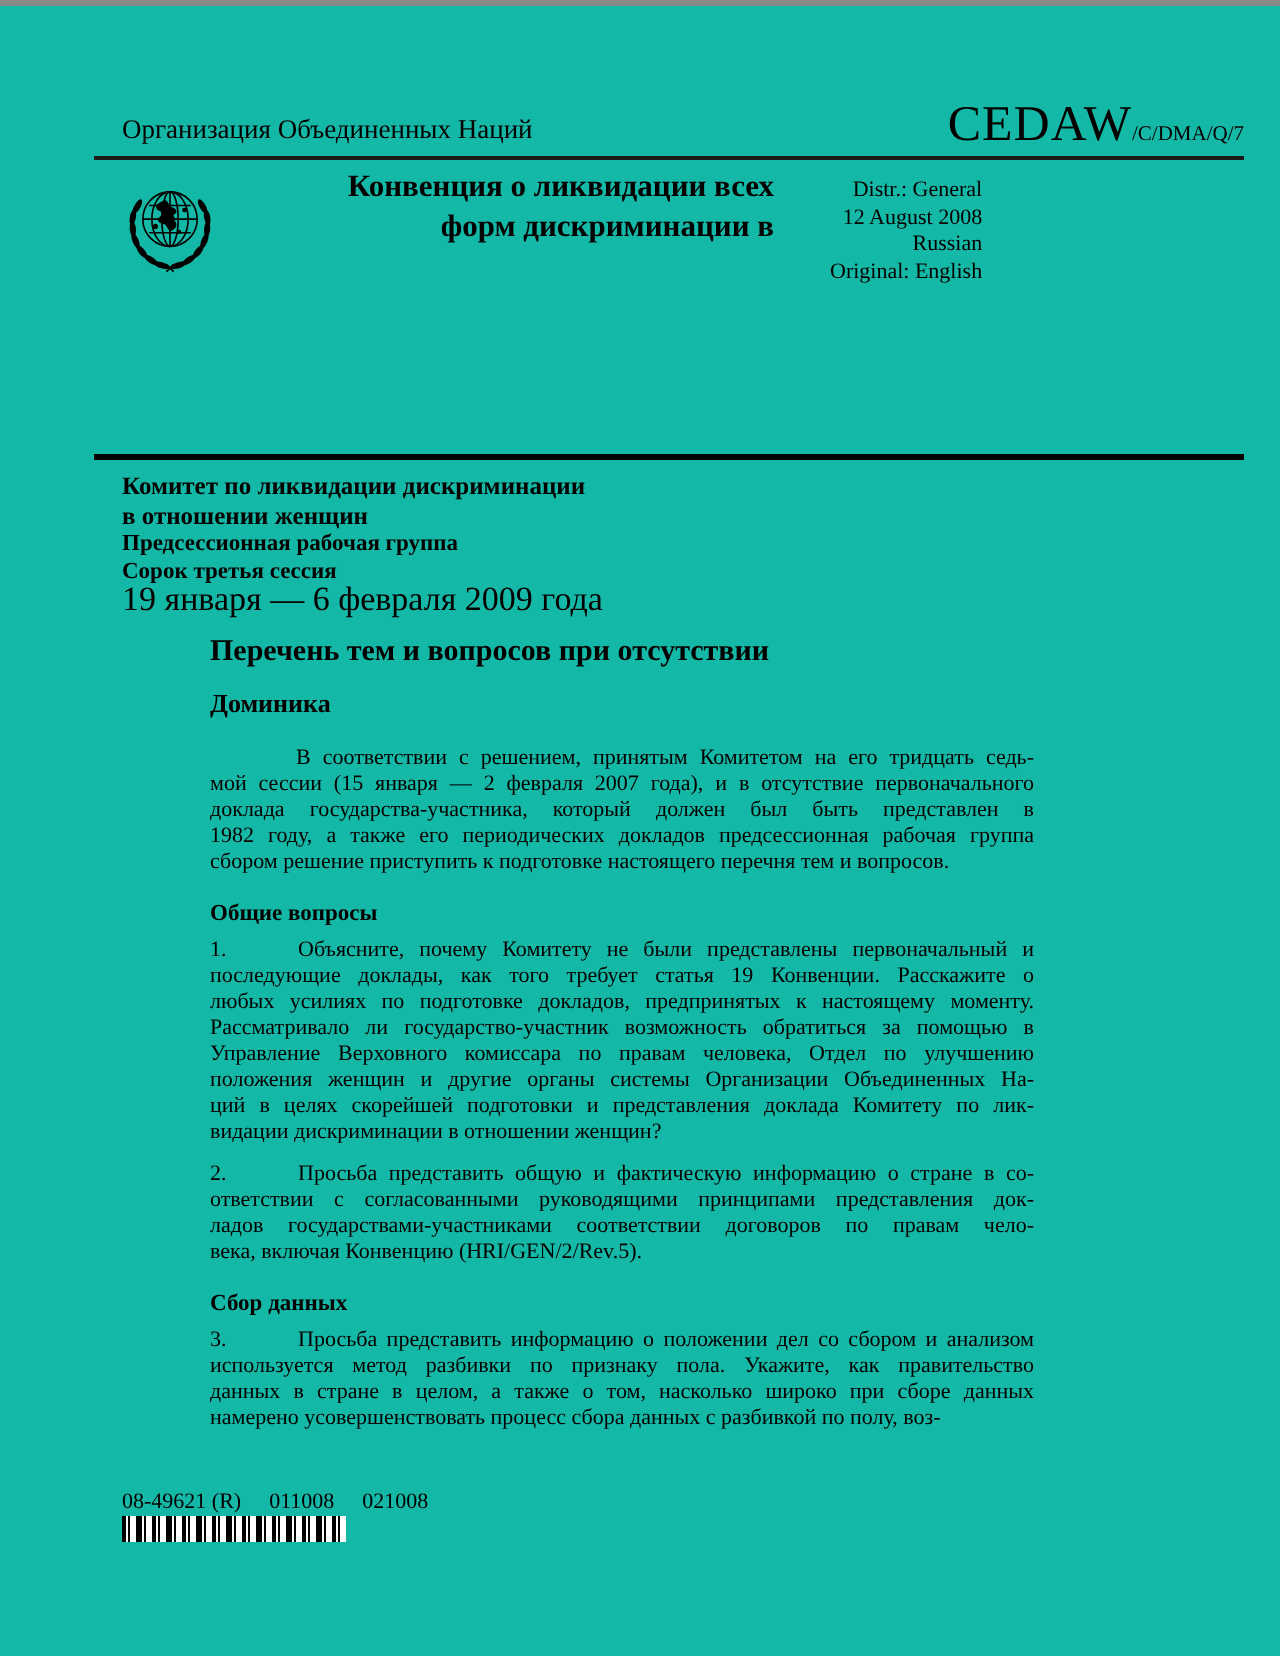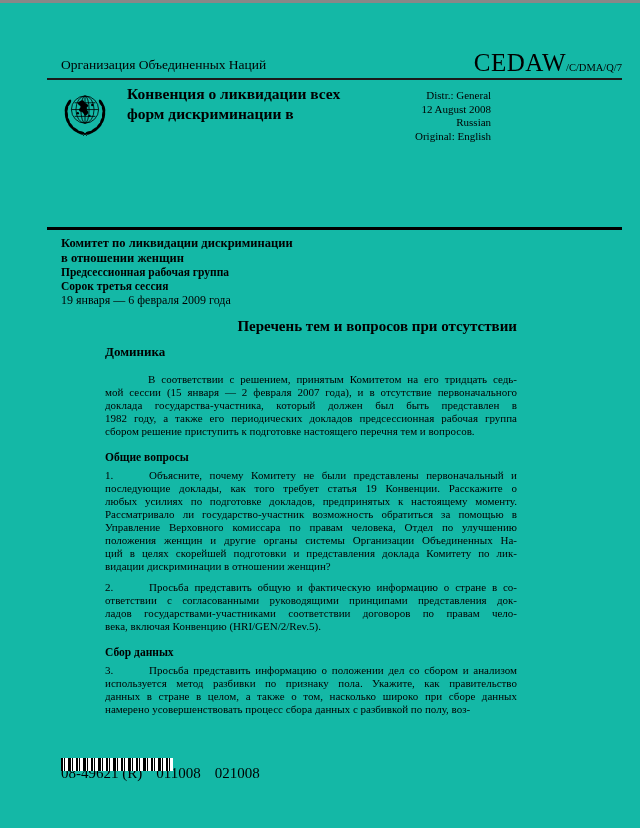--- a/index.html
+++ b/index.html
@@ -12,46 +12,46 @@
     font-family:"Liberation Serif", serif;
     overflow:hidden;
   }
   
   .org-name{position:absolute;left:61px;top:54px;font-size:13.5px;}
   .doc-symbol{position:absolute;right:18px;top:46px;display:flex;align-items:baseline;}
   .doc-symbol .big{font-size:25px;letter-spacing:.5px;}
   .doc-symbol .small{font-size:10.5px;}
   .rule-thin{position:absolute;left:47px;top:75px;width:575px;height:2px;background:#1a1a1a;}
   .emblem{position:absolute;left:56px;top:82px;width:58px;height:60px;}
-  .masthead{position:absolute;left:127px;top:81px;width:260px;font-weight:bold;font-size:15.5px;line-height:19.5px;}
+  .masthead{position:absolute;left:127px;top:81px;width:260px;font-weight:bold;font-size:15.5px;line-height:19.5px;text-align:right;}
   .distr{position:absolute;left:415px;top:86px;font-size:11px;line-height:13.5px;text-align:right;}
   
   .rule-thick{position:absolute;left:47px;top:224px;width:575px;height:3px;background:#000;}
   .committee{position:absolute;left:61px;top:233px;}
   .committee .c-lg{font-weight:bold;font-size:12.5px;line-height:14.5px;}
   .committee .c-sm{font-weight:bold;font-size:11.5px;line-height:14px;}
-  .committee .c-plain{font-size:12px;line-height:14px;}
+  .committee .c-plain{font-size:17px;line-height:14px;}
   
   .doc-body{position:absolute;left:105px;top:314px;width:412px;font-size:11px;}
-  .doc-title{font-weight:bold;font-size:15px;line-height:19px;text-align:right;}
+  .doc-title{font-weight:bold;font-size:15px;line-height:19px;}
   .country{margin-top:9px;font-weight:bold;font-size:13px;line-height:14px;}
   .para{margin-top:8px;}
   .para.intro{margin-top:14px;}
   .sec-heading{margin-top:13px;font-weight:bold;font-size:11.5px;line-height:13px;}
   .sec-heading + .para{margin-top:5px;}
   .pline{
     font-size:11px;line-height:13px;
     text-align:justify;text-align-last:justify;
     overflow:hidden;white-space:nowrap;
   }
   .pline.last{text-align-last:left;}
   .pline.indent{text-indent:43px;}
   .pnum{display:inline-block;width:44px;}
   
-  .footer{position:absolute;left:61px;top:764px;font-size:15px;line-height:12px;}
+  .footer{position:absolute;left:61px;top:742px;font-size:11px;line-height:12px;}
   .footer .gap{display:inline-block;width:14px;}
   .barcode{
     position:absolute;left:61px;top:755px;width:112px;height:13px;
     background:repeating-linear-gradient(90deg,
       #000 0,#000 2px,#fff 2px,#fff 3px,
       #000 3px,#000 4px,#fff 4px,#fff 7px,
       #000 7px,#000 10px,#fff 10px,#fff 11px,
       #000 11px,#000 12px,#fff 12px,#fff 15px);
   }
 </style>

